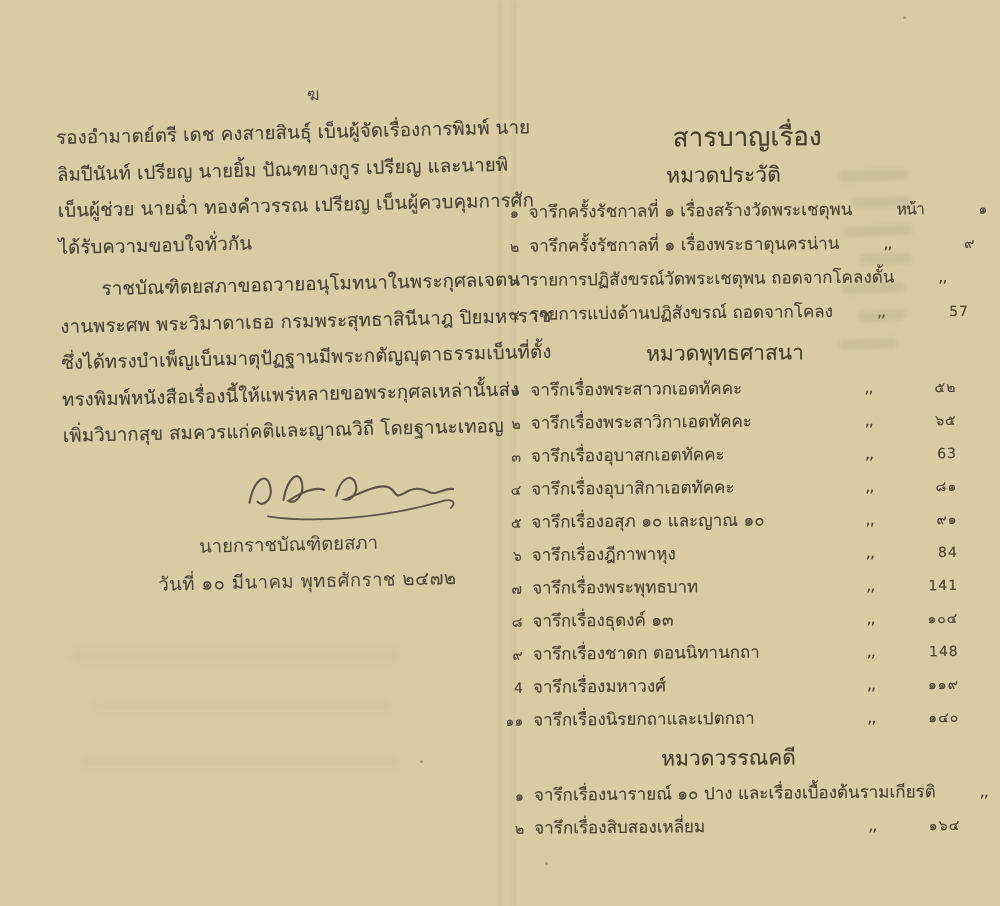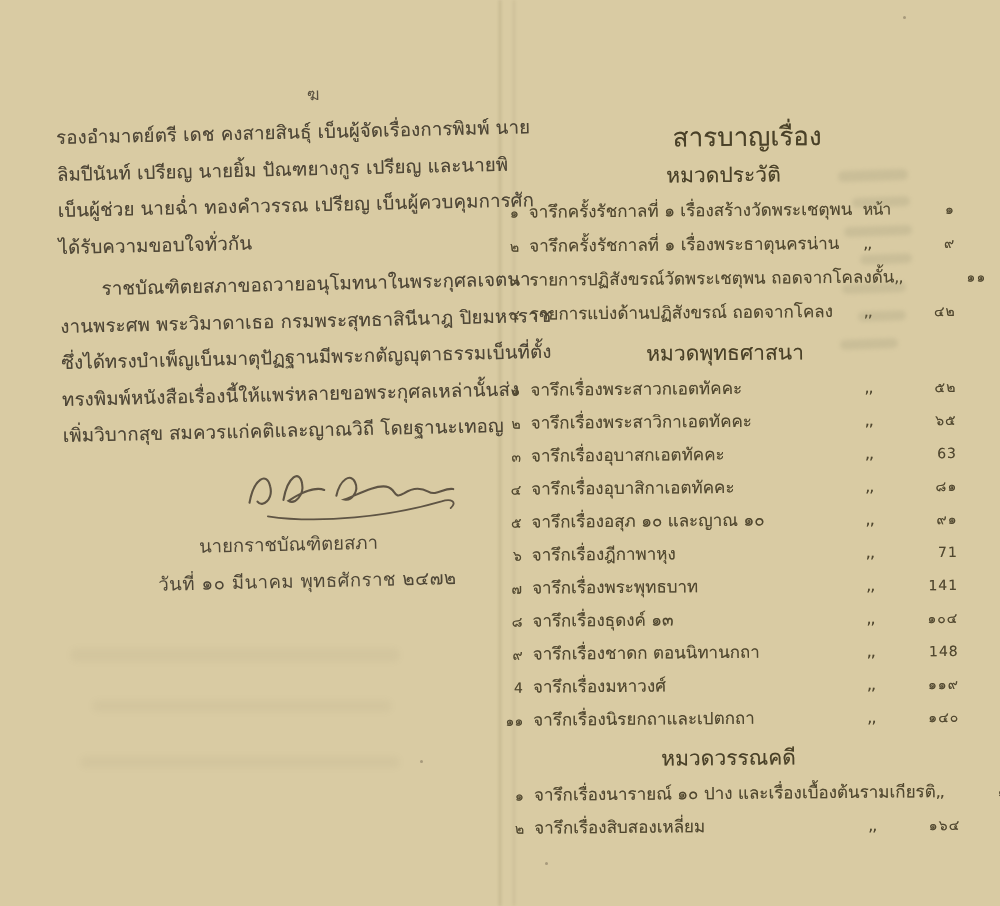--- a/index.html
+++ b/index.html
@@ -49,21 +49,21 @@
   .toc-title{text-align:center;padding-left:48px;font-size:26px;color:#4a4128;
     text-shadow:0 0 .5px rgba(74,65,40,.5);height:38px;}
   .sec-header{text-align:center;font-size:21px;margin:4px 0 8px 0;color:#4a4128;height:30px;
     text-shadow:0 0 .4px rgba(74,65,40,.5);}
   .toc-rows{}
   .toc-row{display:flex;align-items:baseline;height:34px;font-size:17px;
     text-shadow:0 0 .4px rgba(80,71,47,.45);}
   .sec2 .toc-row, .sec3 .toc-row{height:33px;}
   .toc-row .no{width:26px;text-align:right;padding-right:10px;font-size:14px;flex:none;}
   .toc-row .ttl{flex:1 1 auto;white-space:nowrap;overflow:visible;}
-  .toc-row .lbl{width:44px;flex:none;font-size:16px;letter-spacing:-1px;}
+  .toc-row .lbl{width:44px;flex:none;font-size:16px;letter-spacing:-1px;margin-left:44px;}
   .toc-row .pg{width:48px;flex:none;text-align:right;font-size:14px;letter-spacing:1px;}
 
   
   .ghost{position:absolute;background:#8f8c6d;opacity:.20;border-radius:6px;filter:blur(2.2px);transform:rotate(-2deg);}
   .ghostL{position:absolute;background:#7a7355;opacity:.06;border-radius:8px;filter:blur(3px);}
   .speck{position:absolute;width:3px;height:3px;border-radius:50%;background:#4a4030;opacity:.35;}
 </style>
 </head>
 <body>
 
@@ -128,21 +128,21 @@
         <div class="toc-row">
           <span class="no">๓</span>
           <span class="ttl">รายการปฏิสังขรณ์วัดพระเชตุพน ถอดจากโคลงดั้น</span>
           <span class="lbl">,,</span>
           <span class="pg">๑๑</span>
         </div>
         <div class="toc-row">
           <span class="no">๔</span>
           <span class="ttl">รายการแบ่งด้านปฏิสังขรณ์ ถอดจากโคลง</span>
           <span class="lbl">,,</span>
-          <span class="pg">๔๒</span>
+          <span class="pg">57</span>
         </div>
       </div>
     </div>
 
     <div class="sec sec2">
       <div class="sec-header">หมวดพุทธศาสนา</div>
       <div class="toc-rows">
         <div class="toc-row">
           <span class="no">๑</span>
           <span class="ttl">จารึกเรื่องพระสาวกเอตทัคคะ</span>
@@ -170,21 +170,21 @@
         <div class="toc-row">
           <span class="no">๕</span>
           <span class="ttl">จารึกเรื่องอสุภ ๑๐ และญาณ ๑๐</span>
           <span class="lbl">,,</span>
           <span class="pg">๙๑</span>
         </div>
         <div class="toc-row">
           <span class="no">๖</span>
           <span class="ttl">จารึกเรื่องฎีกาพาหุง</span>
           <span class="lbl">,,</span>
-          <span class="pg">71</span>
+          <span class="pg">84</span>
         </div>
         <div class="toc-row">
           <span class="no">๗</span>
           <span class="ttl">จารึกเรื่องพระพุทธบาท</span>
           <span class="lbl">,,</span>
           <span class="pg">141</span>
         </div>
         <div class="toc-row">
           <span class="no">๘</span>
           <span class="ttl">จารึกเรื่องธุดงค์ ๑๓</span>

